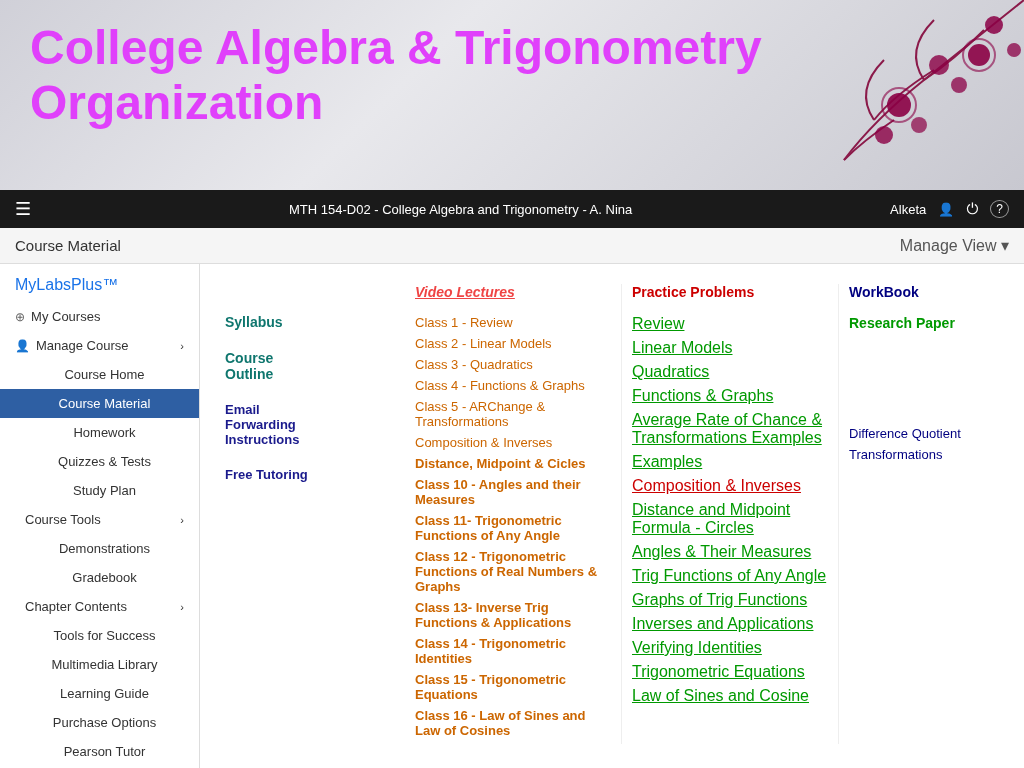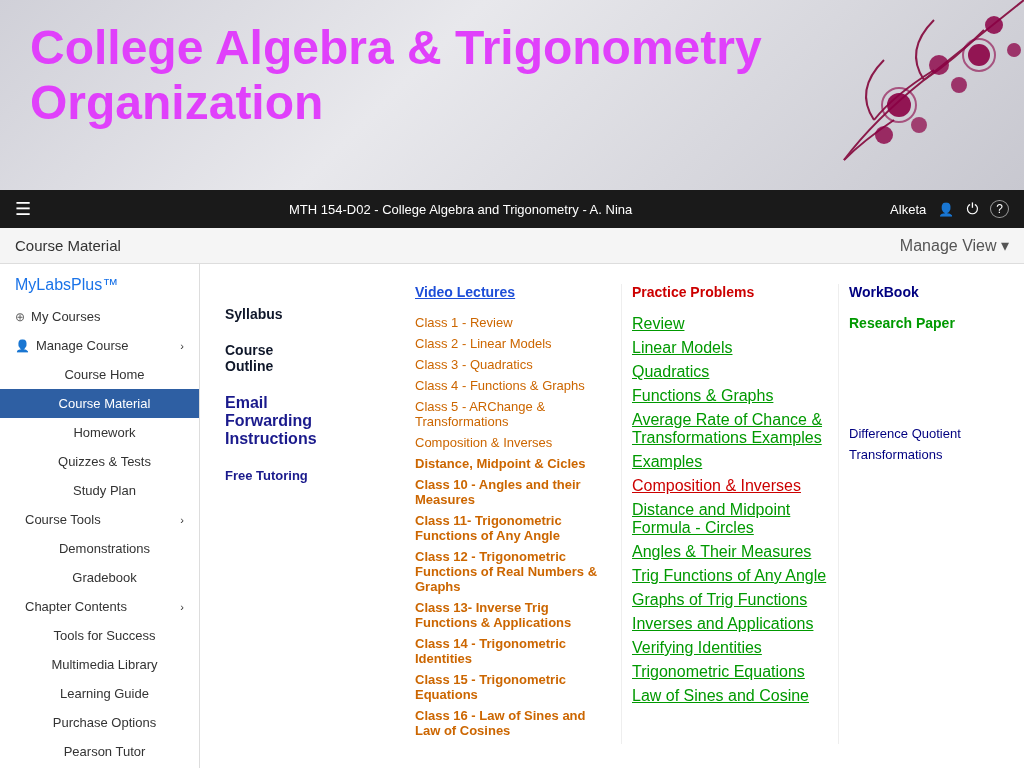--- a/index.html
+++ b/index.html
@@ -109,28 +109,28 @@
       display: grid;
       grid-template-columns: 180px 1fr 1fr 160px;
       gap: 0;
     }
     .col-header {
       font-size: 14px;
       font-weight: bold;
       margin-bottom: 10px;
       padding-bottom: 5px;
     }
-    .col-header.blue { color: #1d4ed8; text-decoration: underline; }
+    .col-header.blue { color: #ef4444; text-decoration: underline; font-style: italic; }
     .col-header.red { color: #cc0000; }
     .col-header.dark-blue { color: #000080; }
     .col-header.green { color: #009900; }
 
     .left-col { padding-right: 15px; }
     .left-item { margin-bottom: 20px; }
-    .left-item-title { color: #0f172a; font-size: 14px; font-weight: bold; margin-bottom: 3px; }
+    .left-item-title { color: #0f766e; font-size: 14px; font-weight: bold; margin-bottom: 3px; margin-top: 8px; }
     .left-item-plain { color: #333; font-size: 13px; }
 
     .video-col { padding: 0 10px; border-right: 1px solid #eee; }
     .video-link { color: #cc6600; font-size: 13px; margin-bottom: 6px; cursor: pointer; }
     .video-link.bold { font-weight: bold; }
 
     .practice-col { padding: 0 10px; border-right: 1px solid #eee; }
     .practice-link { color: #009900; font-size: 16px; margin-bottom: 6px; cursor: pointer; text-decoration: underline; }
     .practice-link.red-link { color: #cc0000; }
 
@@ -256,21 +256,21 @@
 
       <div class="left-col">
         <div style="height:22px;"></div>
         <div class="left-item">
           <div class="left-item-title">Syllabus</div>
         </div>
         <div class="left-item">
           <div class="left-item-title">Course<br>Outline</div>
         </div>
         <div class="left-item">
-          <div class="left-item-plain" style="color:#1a1a8c; font-weight:bold; font-size:16px;">Email<br>Forwarding<br>Instructions</div>
+          <div class="left-item-plain" style="color:#1a1a8c; font-weight:bold; font-size:13px;">Email<br>Forwarding<br>Instructions</div>
         </div>
         <div class="left-item">
           <div class="left-item-plain" style="color:#1a1a8c; font-size:13px; font-weight:bold;">Free Tutoring</div>
         </div>
       </div>
 
       <div class="video-col">
         <div class="col-header blue">Video Lectures</div>
         <div class="video-link">Class 1 - Review</div>
         <div class="video-link">Class 2 - Linear Models</div>

